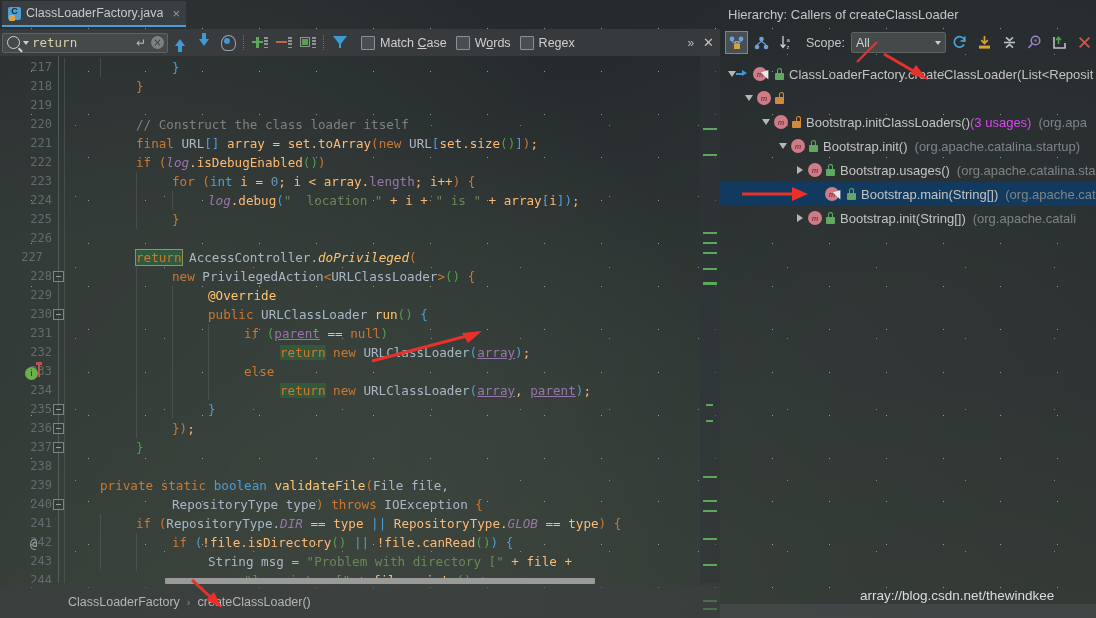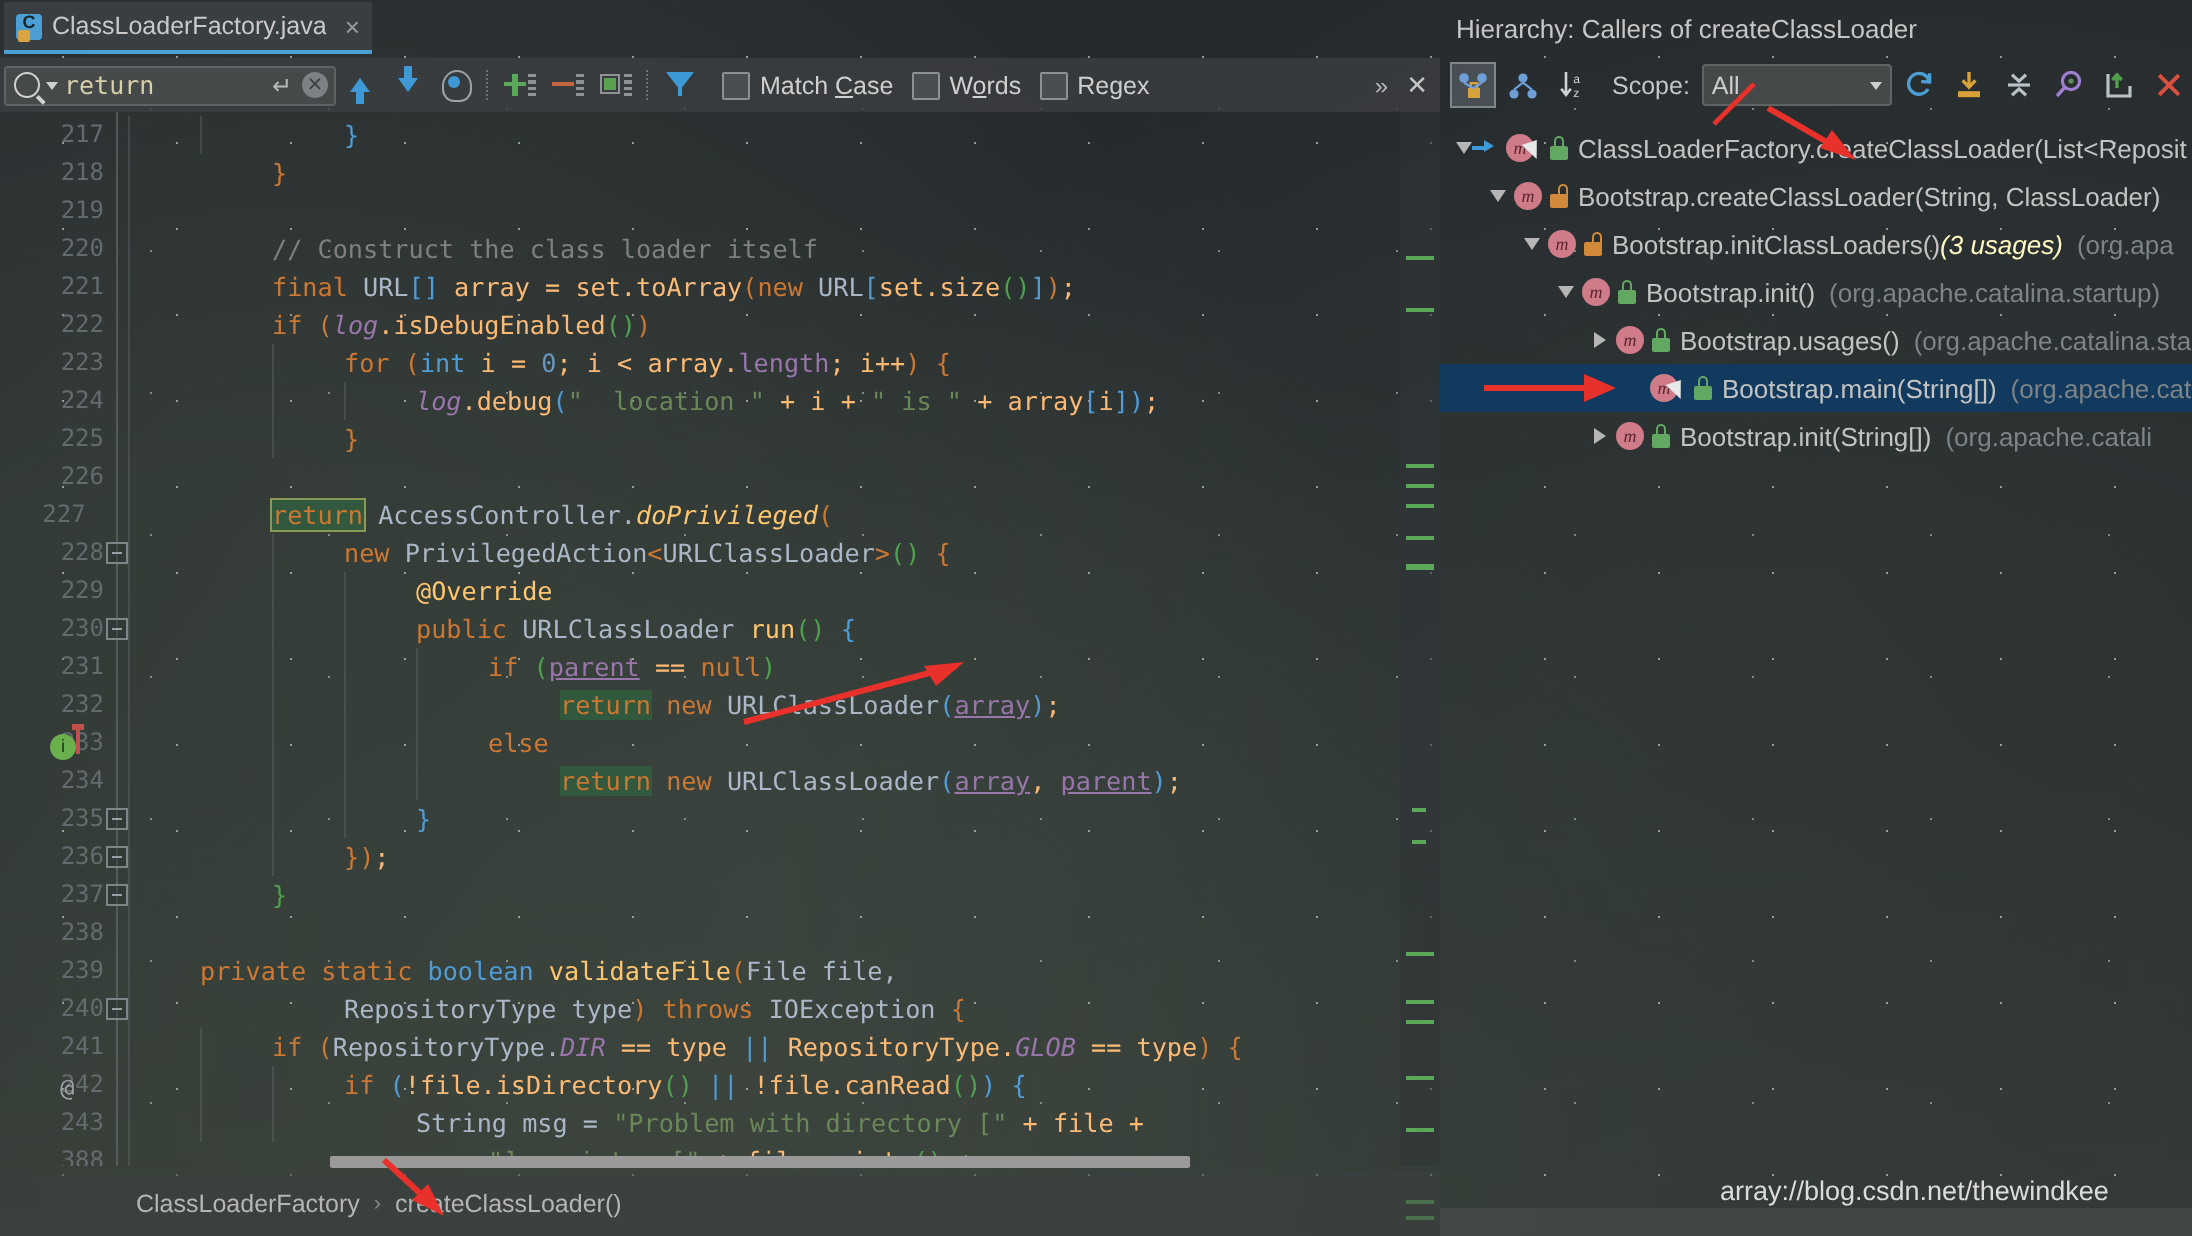--- a/index.html
+++ b/index.html
@@ -212,21 +212,21 @@
   .mic{
     width:14px;height:14px;border-radius:50%;background:#cf7b88;color:#5a2730;flex:none;
     font-size:9px;line-height:14px;text-align:center;font-style:italic;font-family:"Liberation Serif",serif;
   }
   .lockg{width:9px;height:12px;flex:none;position:relative;}
   .lockg:before{content:"";position:absolute;left:0;bottom:0;width:9px;height:7px;background:#62a862;border-radius:1px;}
   .lockg:after{content:"";position:absolute;left:2px;top:0;width:5px;height:6px;border:1.4px solid #62a862;border-bottom:none;border-radius:3px 3px 0 0;box-sizing:border-box;}
   .locko:before{background:#d08a3a;}
   .locko:after{border-color:#d08a3a;left:3.5px;}
   .hpkg{color:#7d8487;}
-  .husg{color:#fef9c3;font-style:italic;}
+  .husg{color:#d946ef;}
   .cursoric{width:11px;height:11px;flex:none;position:relative;}
   .cursoric:before{content:"";position:absolute;left:2px;top:0;border-left:5px solid transparent;border-right:3px solid transparent;border-top:9px solid #e8e8e8;transform:rotate(-18deg);}
   .bluearrow{position:absolute;left:4px;top:8px;width:12px;height:7px;}
   .bluearrow:before{content:"";position:absolute;left:0;top:2.5px;width:8px;height:2.4px;background:#3d9ad6;}
   .bluearrow:after{content:"";position:absolute;left:6px;top:0;border-top:3.5px solid transparent;border-bottom:3.5px solid transparent;border-left:5px solid #3d9ad6;}
 
   #watermark{
     position:absolute;left:860px;top:588px;font-size:13.5px;color:#dcdcdc;
     z-index:8;
   }
@@ -332,21 +332,21 @@
         <div class="lnum" style="top: 325px;">234</div>
         <div class="lnum" style="top: 344px;">235</div>
         <div class="lnum" style="top: 363px;">236</div>
         <div class="lnum" style="top: 382px;">237</div>
         <div class="lnum" style="top: 401px;">238</div>
         <div class="lnum" style="top: 420px;">239</div>
         <div class="lnum" style="top: 439px;">240</div>
         <div class="lnum" style="top: 458px;">241</div>
         <div class="lnum" style="top: 477px;">242</div>
         <div class="lnum" style="top: 496px;">243</div>
-        <div class="lnum" style="top: 515px;">388</div>
+        <div class="lnum" style="top: 515px;">244</div>
       </div>
     <div class="foldline"></div>
     <div id="bulbmark">i</div>
     <div id="bulbarrow"></div>
     <div id="atmark">@</div>
     <div id="code"><div class="cl" style="top: 2px;"><span class="ind" style="left: 0px; height: 19px; top: 0px;"></span><span class="ind" style="left: 36px; height: 19px; top: 0px;"></span><span style="padding-left:108px"><span class="brB">}</span></span></div><div class="cl" style="top: 21px;"><span class="ind" style="left: 0px; height: 19px; top: 0px;"></span><span style="padding-left:72px"><span class="brO">}</span></span></div><div class="cl" style="top: 40px;"><span class="ind" style="left: 0px; height: 19px; top: 0px;"></span></div><div class="cl" style="top: 59px;"><span class="ind" style="left: 0px; height: 19px; top: 0px;"></span><span style="padding-left:72px"><span class="cmt">// Construct the class loader itself</span></span></div><div class="cl" style="top: 78px;"><span class="ind" style="left: 0px; height: 19px; top: 0px;"></span><span style="padding-left:72px"><span class="kw">final</span> <span class="typ">URL</span><span class="brB">[]</span> <span class="txt">array = set.</span><span class="txt">toArray</span><span class="brO">(</span><span class="kw">new</span> <span class="typ">URL</span><span class="brB">[</span><span class="txt">set.size</span><span class="brG">()</span><span class="brB">]</span><span class="brO">)</span><span class="txt">;</span></span></div><div class="cl" style="top: 97px;"><span class="ind" style="left: 0px; height: 19px; top: 0px;"></span><span style="padding-left:72px"><span class="kw">if</span> <span class="brO">(</span><span class="stat">log</span><span class="txt">.isDebugEnabled</span><span class="brG">()</span><span class="brO">)</span></span></div><div class="cl" style="top: 116px;"><span class="ind" style="left: 0px; height: 19px; top: 0px;"></span><span class="ind" style="left: 72px; height: 19px; top: 0px;"></span><span style="padding-left:108px"><span class="kw">for</span> <span class="brO">(</span><span class="kw2">int</span> <span class="txt">i = </span><span class="num">0</span><span class="txt">; i &lt; array.</span><span class="fld">length</span><span class="txt">; i++</span><span class="brO">)</span> <span class="brO">{</span></span></div><div class="cl" style="top: 135px;"><span class="ind" style="left: 0px; height: 19px; top: 0px;"></span><span class="ind" style="left: 72px; height: 19px; top: 0px;"></span><span class="ind" style="left: 108px; height: 19px; top: 0px;"></span><span style="padding-left:144px"><span class="stat">log</span><span class="txt">.debug</span><span class="brB">(</span><span class="str">"  location "</span><span class="txt"> + i + </span><span class="str">" is "</span><span class="txt"> + array</span><span class="brB">[</span><span class="txt">i</span><span class="brB">]</span><span class="brB">)</span><span class="txt">;</span></span></div><div class="cl" style="top: 154px;"><span class="ind" style="left: 0px; height: 19px; top: 0px;"></span><span class="ind" style="left: 72px; height: 19px; top: 0px;"></span><span style="padding-left:108px"><span class="brO">}</span></span></div><div class="cl" style="top: 173px;"><span class="ind" style="left: 0px; height: 19px; top: 0px;"></span></div><div class="cl" style="top: 192px;"><span class="ind" style="left: 0px; height: 19px; top: 0px;"></span><span style="padding-left:72px"><span class="hl2">return</span> <span class="typ">AccessController.</span><span class="mth" style="font-style:italic">doPrivileged</span><span class="brO">(</span></span></div><div class="cl" style="top: 211px;"><span class="ind" style="left: 0px; height: 19px; top: 0px;"></span><span class="ind" style="left: 72px; height: 19px; top: 0px;"></span><span style="padding-left:108px"><span class="kw">new</span> <span class="typ">PrivilegedAction</span><span class="brO">&lt;</span><span class="typ">URLClassLoader</span><span class="brO">&gt;</span><span class="brG">()</span> <span class="brO">{</span></span></div><div class="cl" style="top: 230px;"><span class="ind" style="left: 0px; height: 19px; top: 0px;"></span><span class="ind" style="left: 72px; height: 19px; top: 0px;"></span><span class="ind" style="left: 108px; height: 19px; top: 0px;"></span><span style="padding-left:144px"><span class="mth">@Override</span></span></div><div class="cl" style="top: 249px;"><span class="ind" style="left: 0px; height: 19px; top: 0px;"></span><span class="ind" style="left: 72px; height: 19px; top: 0px;"></span><span class="ind" style="left: 108px; height: 19px; top: 0px;"></span><span style="padding-left:144px"><span class="kw">public</span> <span class="typ">URLClassLoader</span> <span class="mth">run</span><span class="brG">()</span> <span class="brB">{</span></span></div><div class="cl" style="top: 268px;"><span class="ind" style="left: 0px; height: 19px; top: 0px;"></span><span class="ind" style="left: 72px; height: 19px; top: 0px;"></span><span class="ind" style="left: 108px; height: 19px; top: 0px;"></span><span class="ind" style="left: 144px; height: 19px; top: 0px;"></span><span style="padding-left:180px"><span class="kw">if</span> <span class="brG">(</span><span class="und">parent</span><span class="txt"> == </span><span class="kw">null</span><span class="brG">)</span></span></div><div class="cl" style="top: 287px;"><span class="ind" style="left: 0px; height: 19px; top: 0px;"></span><span class="ind" style="left: 72px; height: 19px; top: 0px;"></span><span class="ind" style="left: 108px; height: 19px; top: 0px;"></span><span class="ind" style="left: 144px; height: 19px; top: 0px;"></span><span style="padding-left:216px"><span class="hl">return</span> <span class="kw">new</span> <span class="typ">URLClassLoader</span><span class="brB">(</span><span class="und">array</span><span class="brB">)</span><span class="txt">;</span></span></div><div class="cl" style="top: 306px;"><span class="ind" style="left: 0px; height: 19px; top: 0px;"></span><span class="ind" style="left: 72px; height: 19px; top: 0px;"></span><span class="ind" style="left: 108px; height: 19px; top: 0px;"></span><span class="ind" style="left: 144px; height: 19px; top: 0px;"></span><span style="padding-left:180px"><span class="kw">else</span></span></div><div class="cl" style="top: 325px;"><span class="ind" style="left: 0px; height: 19px; top: 0px;"></span><span class="ind" style="left: 72px; height: 19px; top: 0px;"></span><span class="ind" style="left: 108px; height: 19px; top: 0px;"></span><span class="ind" style="left: 144px; height: 19px; top: 0px;"></span><span style="padding-left:216px"><span class="hl">return</span> <span class="kw">new</span> <span class="typ">URLClassLoader</span><span class="brB">(</span><span class="und">array</span><span class="txt">, </span><span class="und">parent</span><span class="brB">)</span><span class="txt">;</span></span></div><div class="cl" style="top: 344px;"><span class="ind" style="left: 0px; height: 19px; top: 0px;"></span><span class="ind" style="left: 72px; height: 19px; top: 0px;"></span><span class="ind" style="left: 108px; height: 19px; top: 0px;"></span><span style="padding-left:144px"><span class="brB">}</span></span></div><div class="cl" style="top: 363px;"><span class="ind" style="left: 0px; height: 19px; top: 0px;"></span><span class="ind" style="left: 72px; height: 19px; top: 0px;"></span><span style="padding-left:108px"><span class="brO">})</span><span class="txt">;</span></span></div><div class="cl" style="top: 382px;"><span class="ind" style="left: 0px; height: 19px; top: 0px;"></span><span style="padding-left:72px"><span class="brG">}</span></span></div><div class="cl" style="top: 401px;"><span class="ind" style="left: 0px; height: 19px; top: 0px;"></span></div><div class="cl" style="top: 420px;"><span class="ind" style="left: 0px; height: 19px; top: 0px;"></span><span style="padding-left:36px"><span class="kw">private static</span> <span class="kw2">boolean</span> <span class="mth">validateFile</span><span class="brO">(</span><span class="typ">File file,</span></span></div><div class="cl" style="top: 439px;"><span class="ind" style="left: 0px; height: 19px; top: 0px;"></span><span style="padding-left:108px"><span class="typ">RepositoryType type</span><span class="brO">)</span> <span class="kw">throws</span> <span class="typ">IOException</span> <span class="brO">{</span></span></div><div class="cl" style="top: 458px;"><span class="ind" style="left: 0px; height: 19px; top: 0px;"></span><span class="ind" style="left: 36px; height: 19px; top: 0px;"></span><span style="padding-left:72px"><span class="kw">if</span> <span class="brO">(</span><span class="typ">RepositoryType.</span><span class="fldi">DIR</span><span class="txt"> == type </span><span class="brB">||</span><span class="txt"> RepositoryType.</span><span class="fldi">GLOB</span><span class="txt"> == type</span><span class="brO">)</span> <span class="brO">{</span></span></div><div class="cl" style="top: 477px;"><span class="ind" style="left: 0px; height: 19px; top: 0px;"></span><span class="ind" style="left: 36px; height: 19px; top: 0px;"></span><span class="ind" style="left: 72px; height: 19px; top: 0px;"></span><span style="padding-left:108px"><span class="kw">if</span> <span class="brB">(</span><span class="txt">!file.isDirectory</span><span class="brG">()</span><span class="txt"> </span><span class="brB">||</span><span class="txt"> !file.canRead</span><span class="brG">()</span><span class="brB">)</span> <span class="brB">{</span></span></div><div class="cl" style="top: 496px;"><span class="ind" style="left: 0px; height: 19px; top: 0px;"></span><span class="ind" style="left: 36px; height: 19px; top: 0px;"></span><span class="ind" style="left: 72px; height: 19px; top: 0px;"></span><span style="padding-left:144px"><span class="typ">String msg = </span><span class="str">"Problem with directory ["</span><span class="txt"> + file +</span></span></div><div class="cl" style="top: 515px;"><span class="ind" style="left: 0px; height: 19px; top: 0px;"></span><span style="padding-left:180px"><span class="str">"], exists: ["</span><span class="txt"> + file.exists</span><span class="brG">()</span><span class="txt"> +</span></span></div></div>
   <div class="fold" style="top: 215px;"></div>
       <div class="fold" style="top: 253px;"></div>
       <div class="fold" style="top: 348px;"></div>
       <div class="fold" style="top: 367px;"></div>
@@ -472,21 +472,20 @@
         <span class="lockg" style="margin-left: 4px;"></span>
         <span style="margin-left: 5px;">ClassLoaderFactory.createClassLoader(List&lt;Reposit</span>
       </div>
       <div class="hrow" style="top: 86px;">
         <span style="display: inline-block; flex: 0 0 auto; width: 23px;"></span>
         <span style="width: 11px; display: flex; align-items: center; justify-content: center; flex: 0 0 auto;">
           <span class="tri down"></span>
         </span>
         <span class="mic" style="margin-left: 3px;">m</span>
         <span class="lockg locko" style="margin-left: 4px;"></span>
-        <span style="margin-left: 5px;">Bootstrap.createClassLoader(String, ClassLoader)</span>
       </div>
       <div class="hrow" style="top: 110px;">
         <span style="display: inline-block; flex: 0 0 auto; width: 40px;"></span>
         <span style="width: 11px; display: flex; align-items: center; justify-content: center; flex: 0 0 auto;">
           <span class="tri down"></span>
         </span>
         <span class="mic" style="margin-left: 3px;">m</span>
         <span class="lockg locko" style="margin-left: 4px;"></span>
         <span style="margin-left: 5px;">Bootstrap.initClassLoaders()</span>
         <span class="husg">(3 usages)</span>

